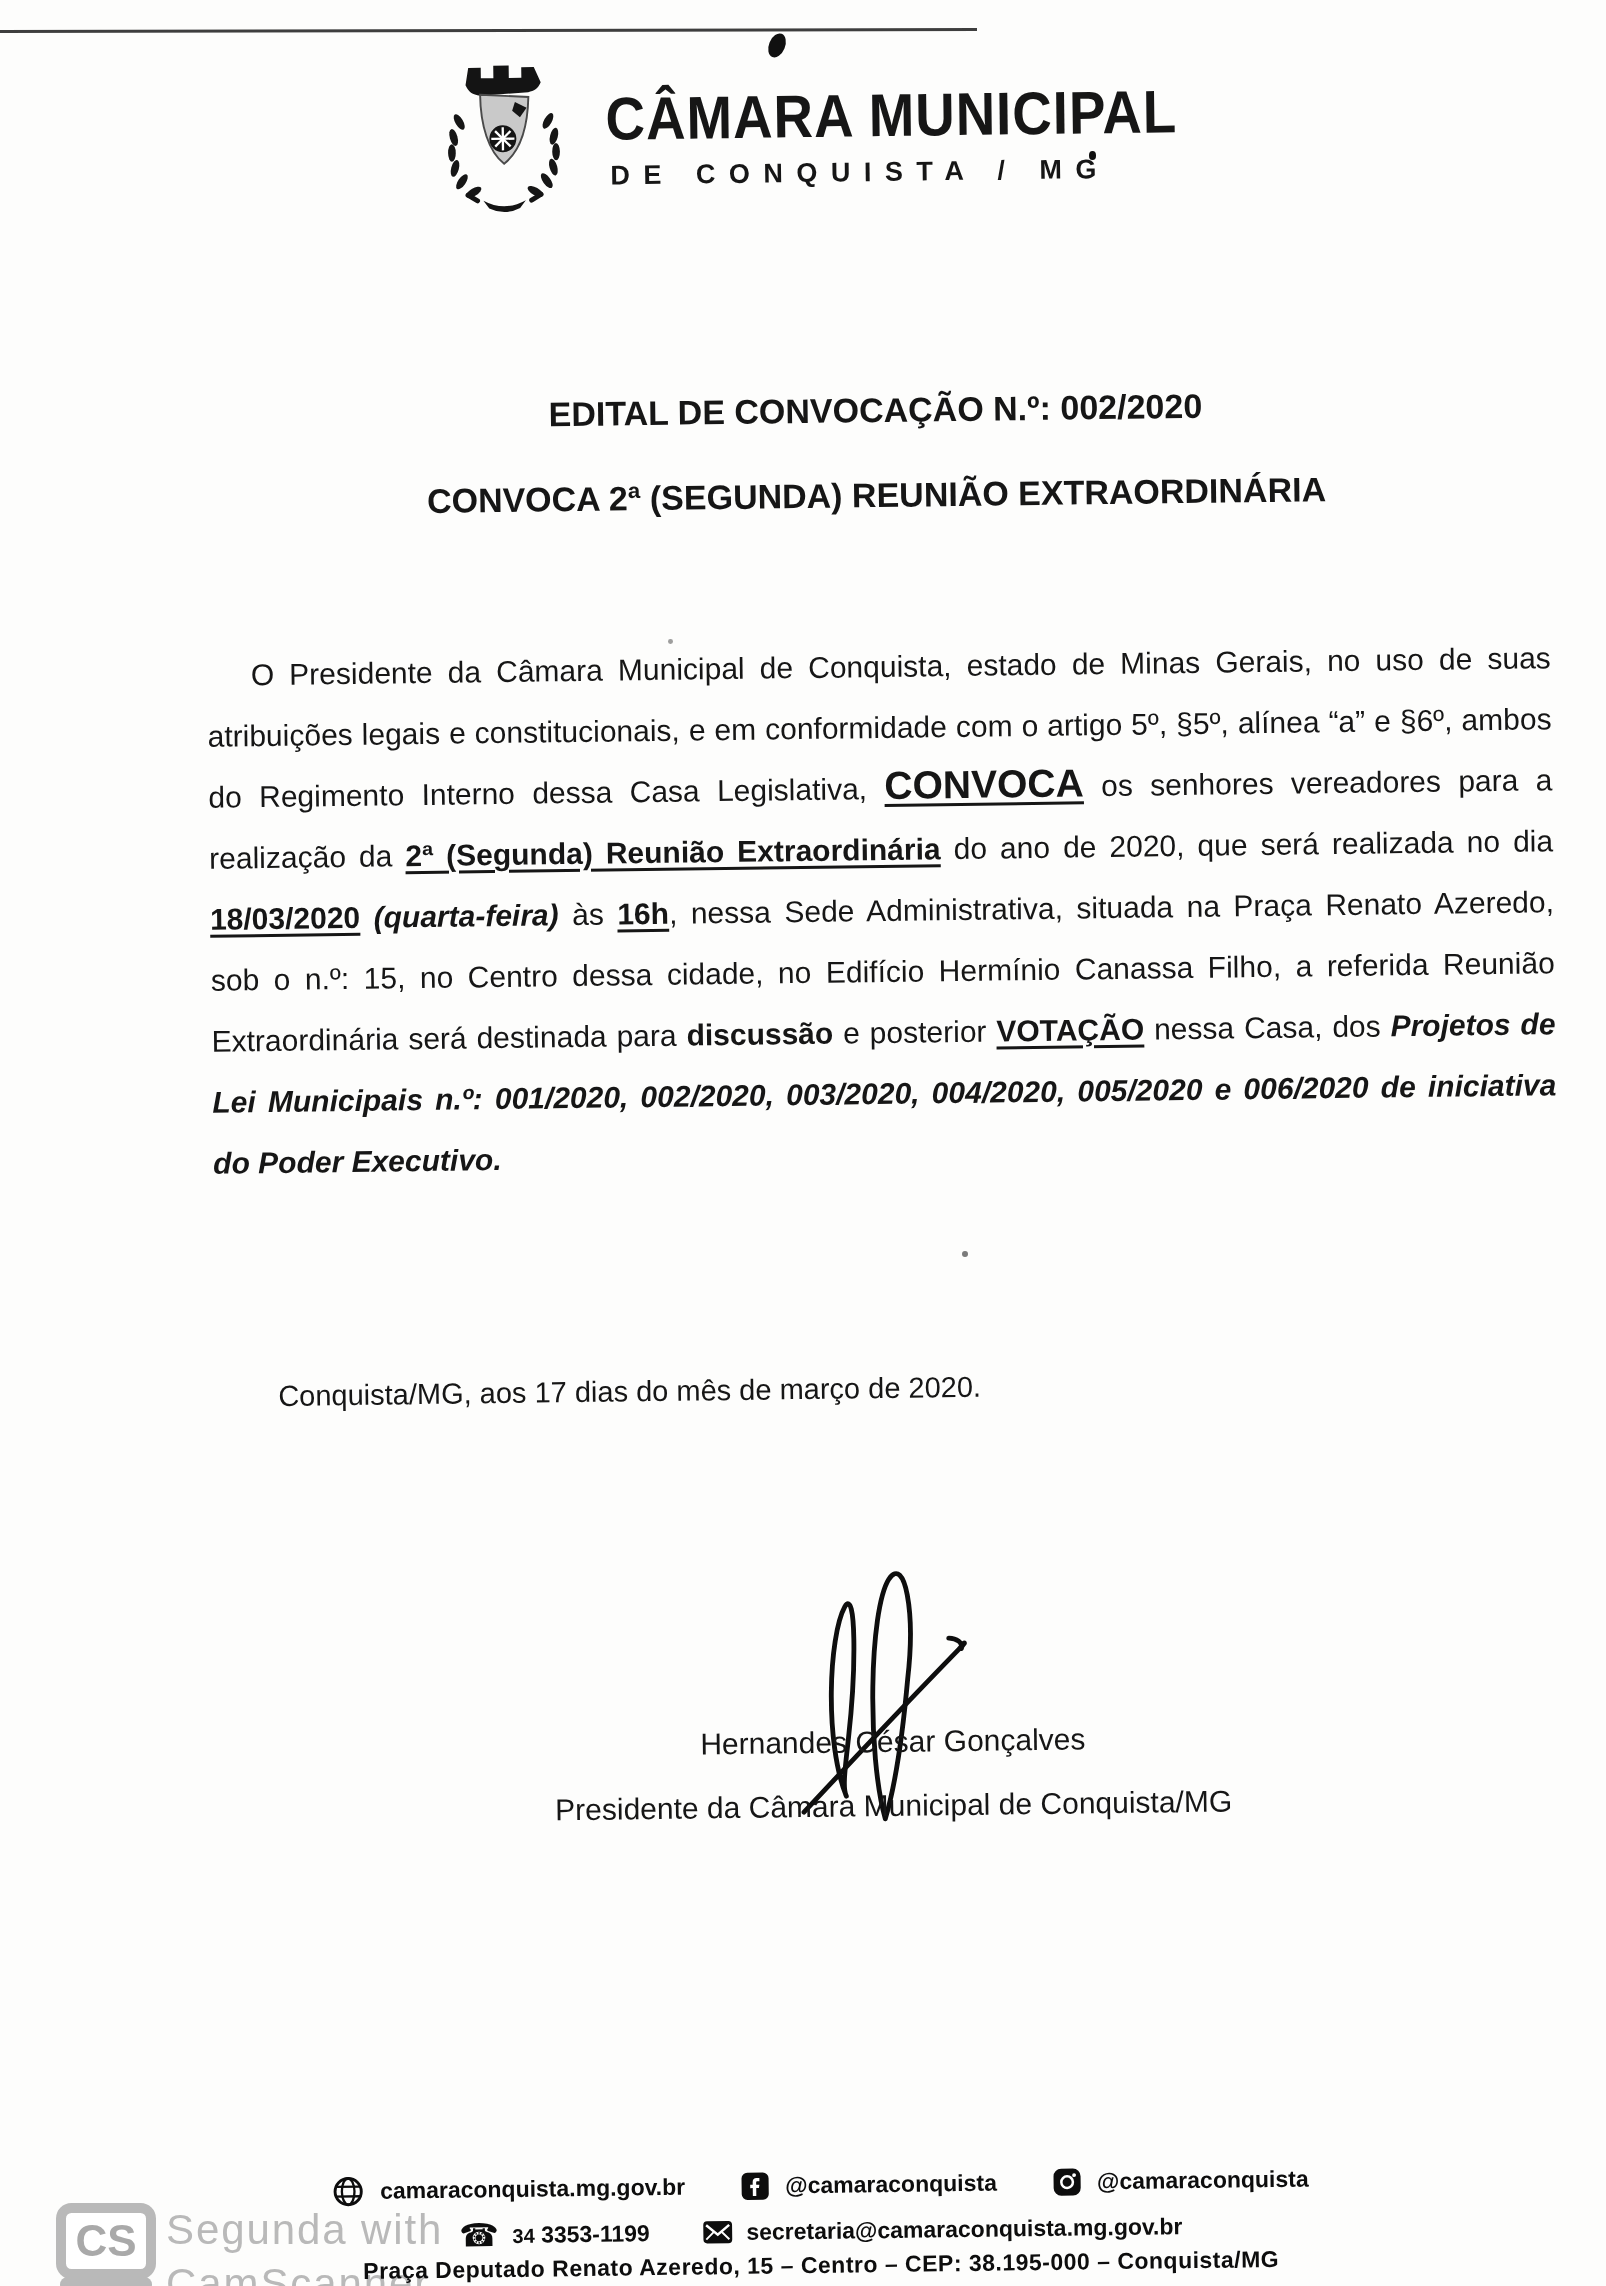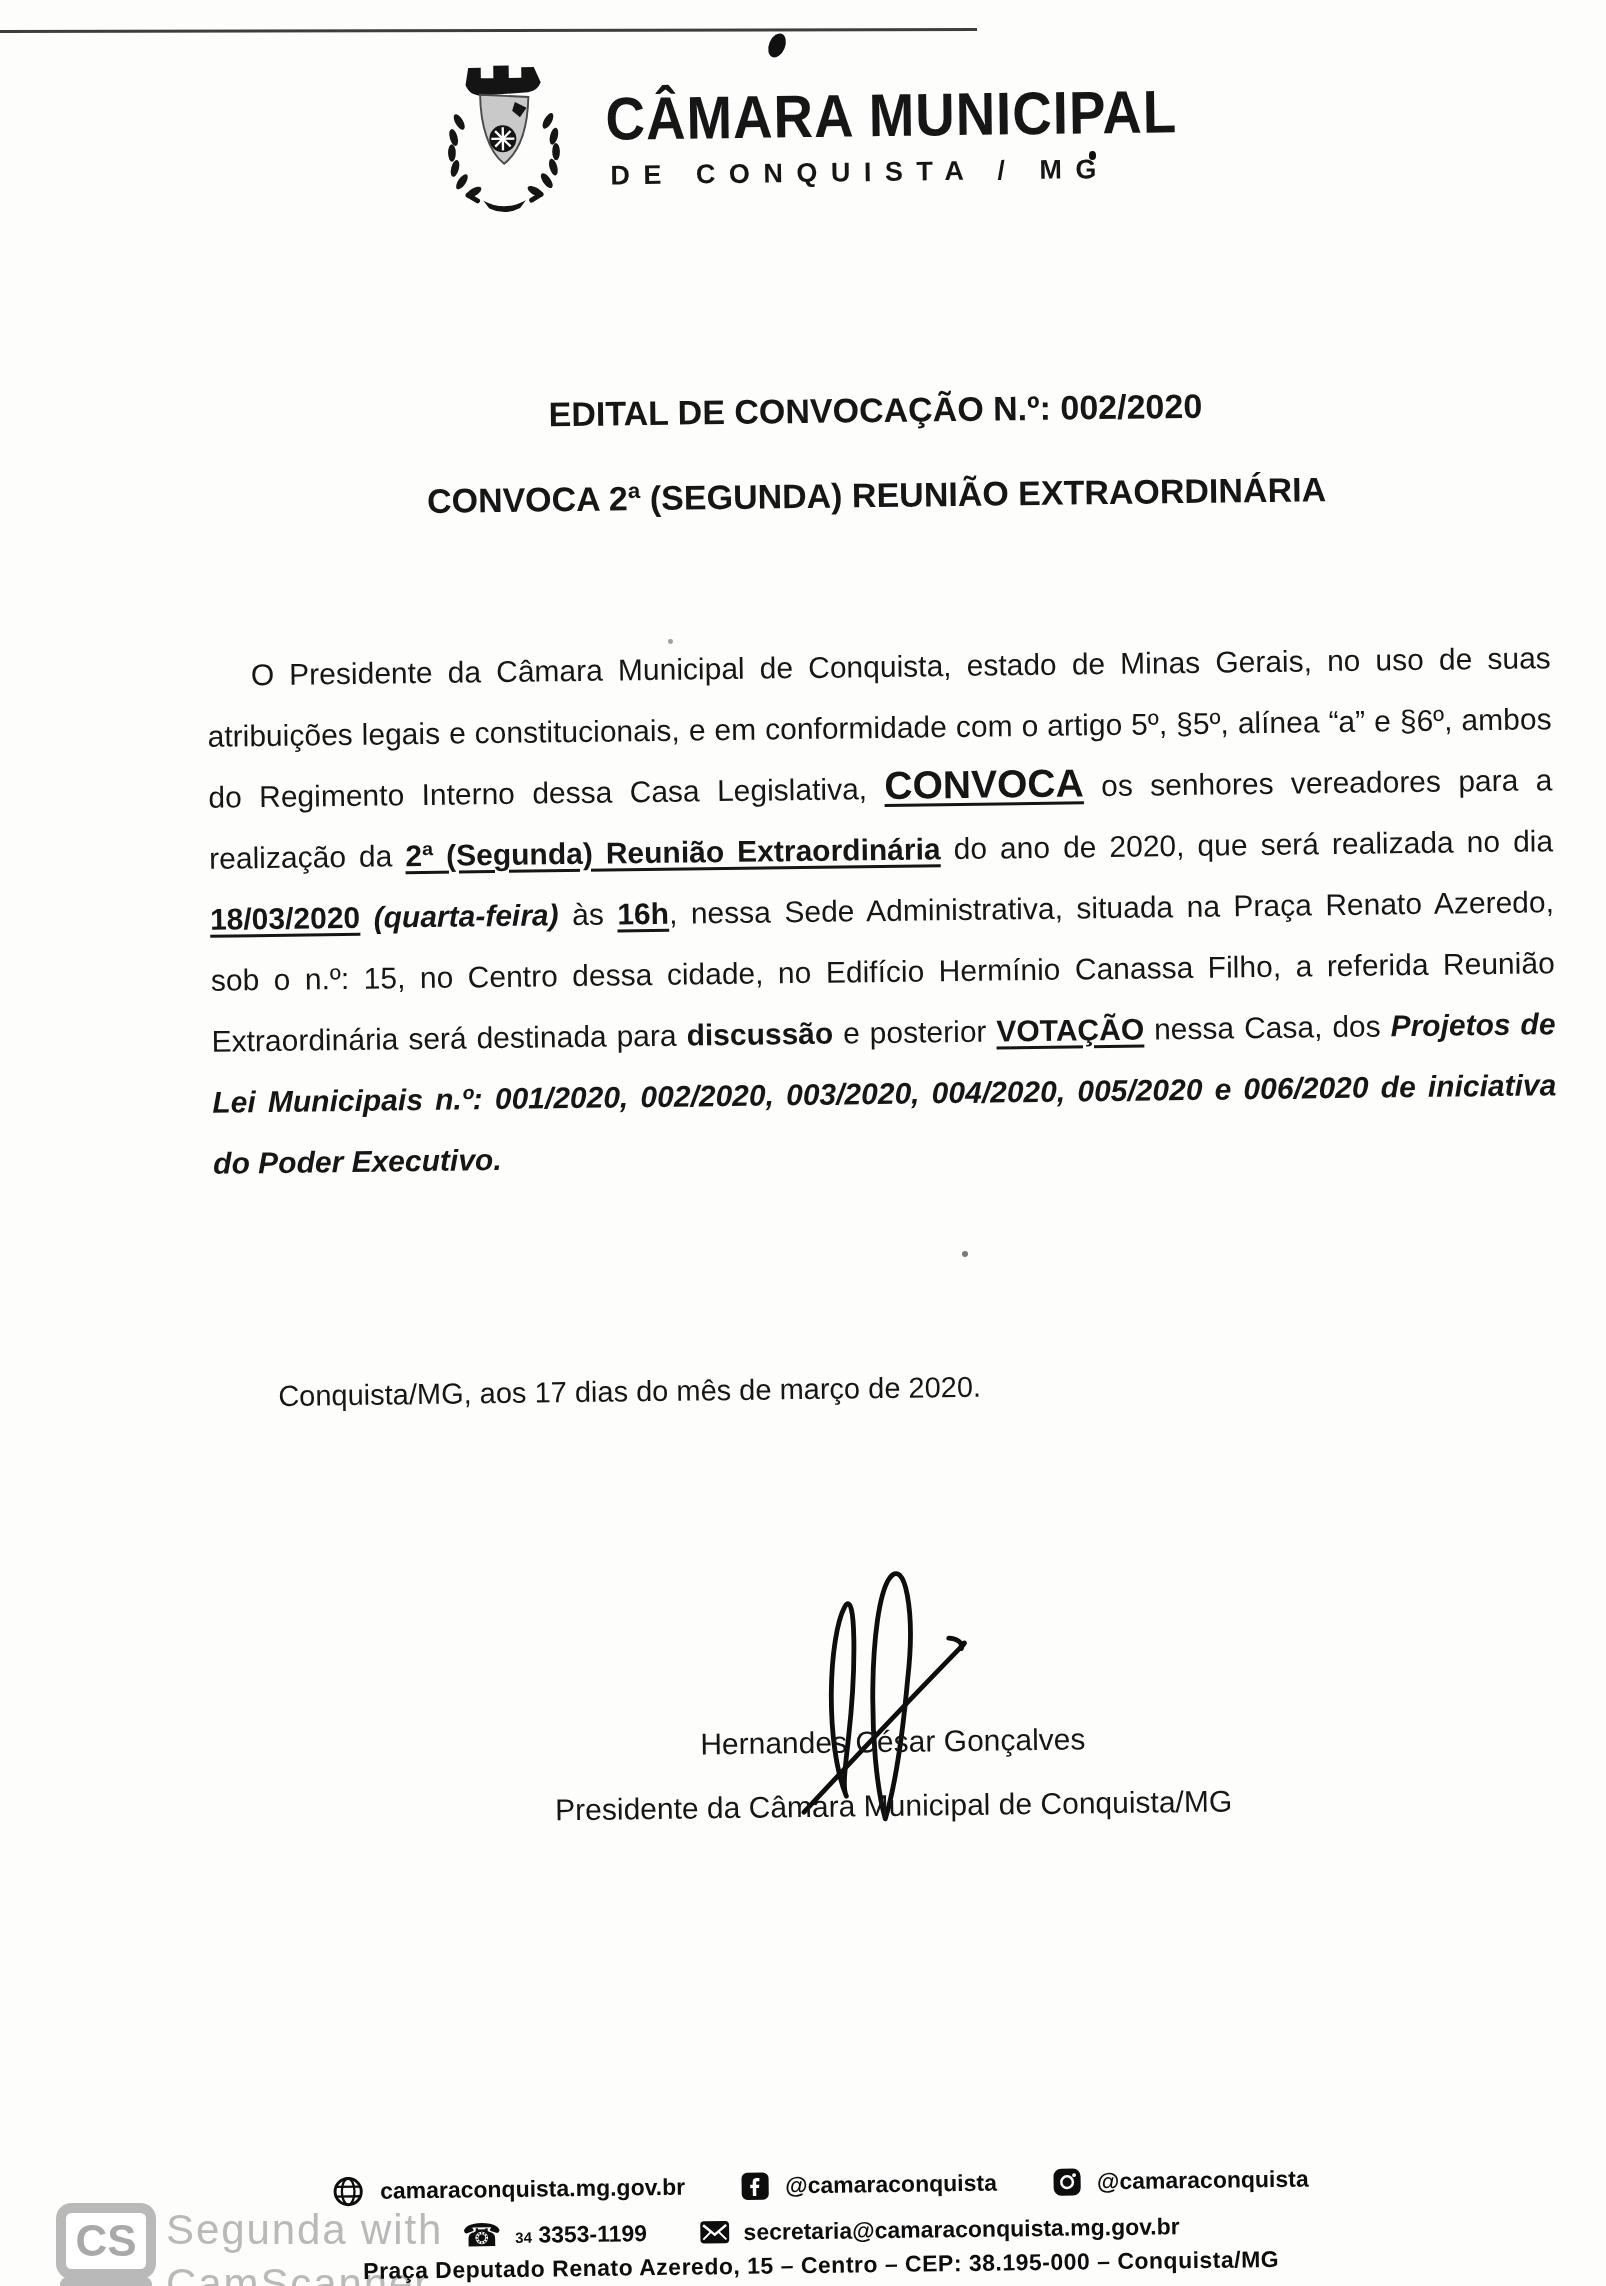--- a/index.html
+++ b/index.html
@@ -36,21 +36,21 @@
   .sig{position:absolute; left:742px; top:1553px;}
   .sig-name{position:absolute; left:210px; top:1726px; width:1344px; text-align:center; font-size:30px;}
   .sig-role{position:absolute; left:210px; top:1790px; width:1344px; text-align:center; font-size:30px;}
 
   
   .fline{position:absolute; left:0; width:1607px; display:flex; justify-content:center;
     align-items:center; gap:15.4px; font-size:23px; font-weight:700; color:#0d0d0d; white-space:nowrap;}
   .f1{top:2169px;} .f2{top:2215px; gap:13.5px;} .f3{top:2252px; font-size:23px; letter-spacing:0.5px;}
   .fgap{width:25px;}
   .phone-glyph{font-family:"DejaVu Sans", sans-serif; font-size:32px; line-height:1;}
-  .area{font-size:15px;}
+  .area{font-size:20px;}
 
   
   .watermark{position:absolute; left:56px; top:2163px; z-index:1; display:flex; gap:10px; color:#b9b9b9;margin-top:40px;}
   .cs-box{width:100px; height:89px; position:relative;}
   .cs-frame{position:absolute; inset:0 0 13.5px 0; border:10.6px solid #b9b9b9; border-radius:15.4px;
     background:#fff; display:flex; align-items:center; justify-content:center;
     font-size:44px; font-weight:700; color:#a9a9a9;}
   .cs-base{position:absolute; left:3.9px; right:3.9px; bottom:0; height:15.4px; background:#b9b9b9; border-radius:7.7px;}
   .wm-text{font-size:42px; line-height:54px; letter-spacing:1.9px;}
 

